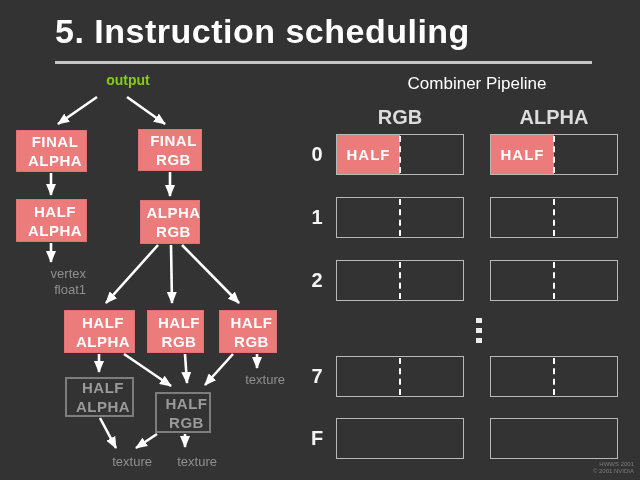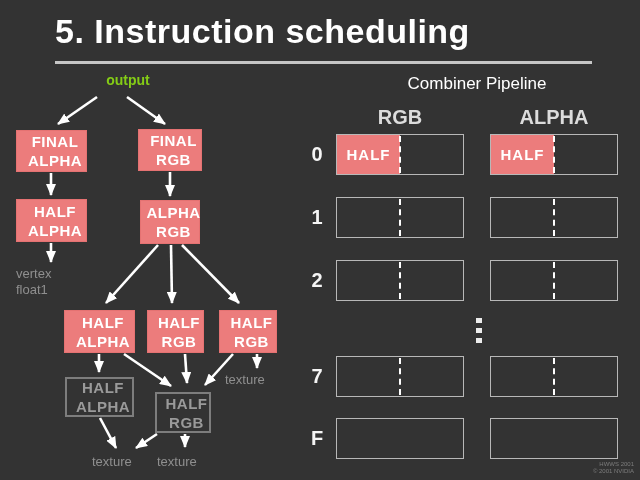--- a/index.html
+++ b/index.html
@@ -6,21 +6,21 @@
   body{width:640px;height:480px;position:relative;background:#333333;overflow:hidden;
        font-family:"Liberation Sans",sans-serif;}
   .abs{position:absolute;}
   .slide-title{left:55px;top:12px;font-size:34px;font-weight:bold;color:#ffffff;letter-spacing:.5px;}
   .title-rule{left:55px;top:61px;width:537px;height:3px;background:#c6c6c6;}
   .output-label{left:100px;top:72px;width:56px;text-align:center;color:#84cc16;font-weight:bold;font-size:14px;}
   .node{box-sizing:border-box;display:flex;align-items:center;justify-content:center;text-align:center;
         font-weight:bold;font-size:15px;line-height:19px;white-space:pre-line;letter-spacing:.5px;padding-left:7px;}
   .node.active{background:#ec7c7c;color:#ffffff;border:1px solid #e57272;}
   .node.ghost{background:transparent;color:#9a9a9a;border:2px solid #7d7d7d;}
-  .mutetext{color:#8f8f8f;font-size:13px;line-height:16px;text-align:left;white-space:pre-line;}
+  .mutetext{color:#8f8f8f;font-size:13px;line-height:16px;text-align:right;white-space:pre-line;}
   svg.arrows{left:0;top:0;width:640px;height:480px;pointer-events:none;}
   .pipe-title{left:336px;top:74px;width:282px;text-align:center;color:#ffffff;font-weight:normal;font-size:17px;}
   .col-header{top:106px;width:128px;text-align:center;color:#dcdcdc;font-weight:bold;font-size:20px;}
   .pipe-row{left:0;width:640px;height:41px;}
   .row-label{position:absolute;left:303px;width:28px;height:41px;line-height:41px;text-align:center;
              color:#f5f5f5;font-weight:bold;font-size:20px;}
   .cell{position:absolute;top:0;height:41px;width:128px;box-sizing:border-box;
         border:1px solid #b8b8b8;background:transparent;}
   .cell .fill{position:absolute;left:0;top:0;bottom:0;width:50%;background:#ec7c7c;
         display:flex;align-items:center;justify-content:center;color:#ffffff;

